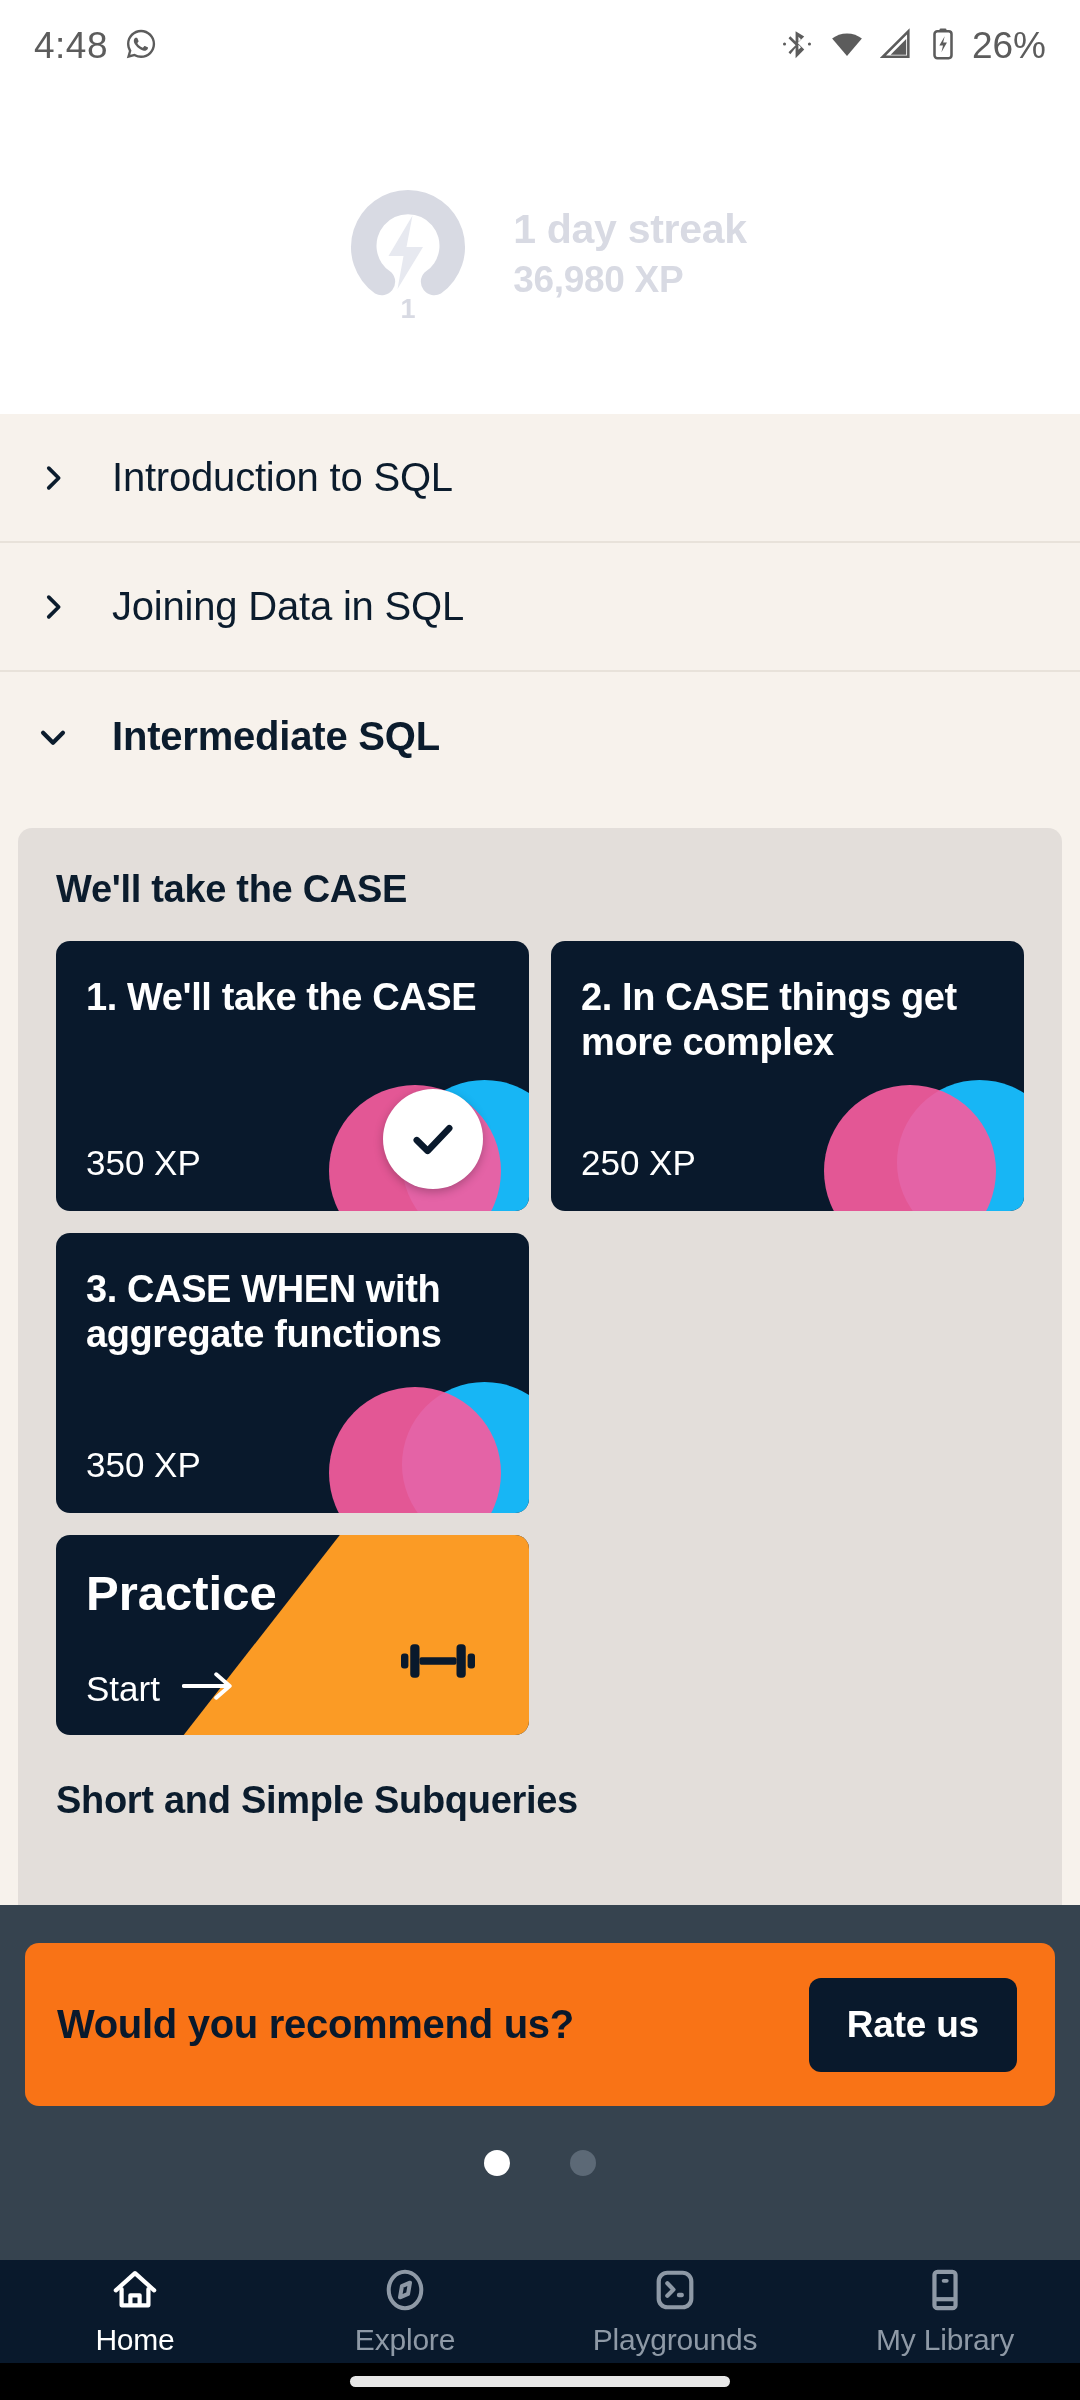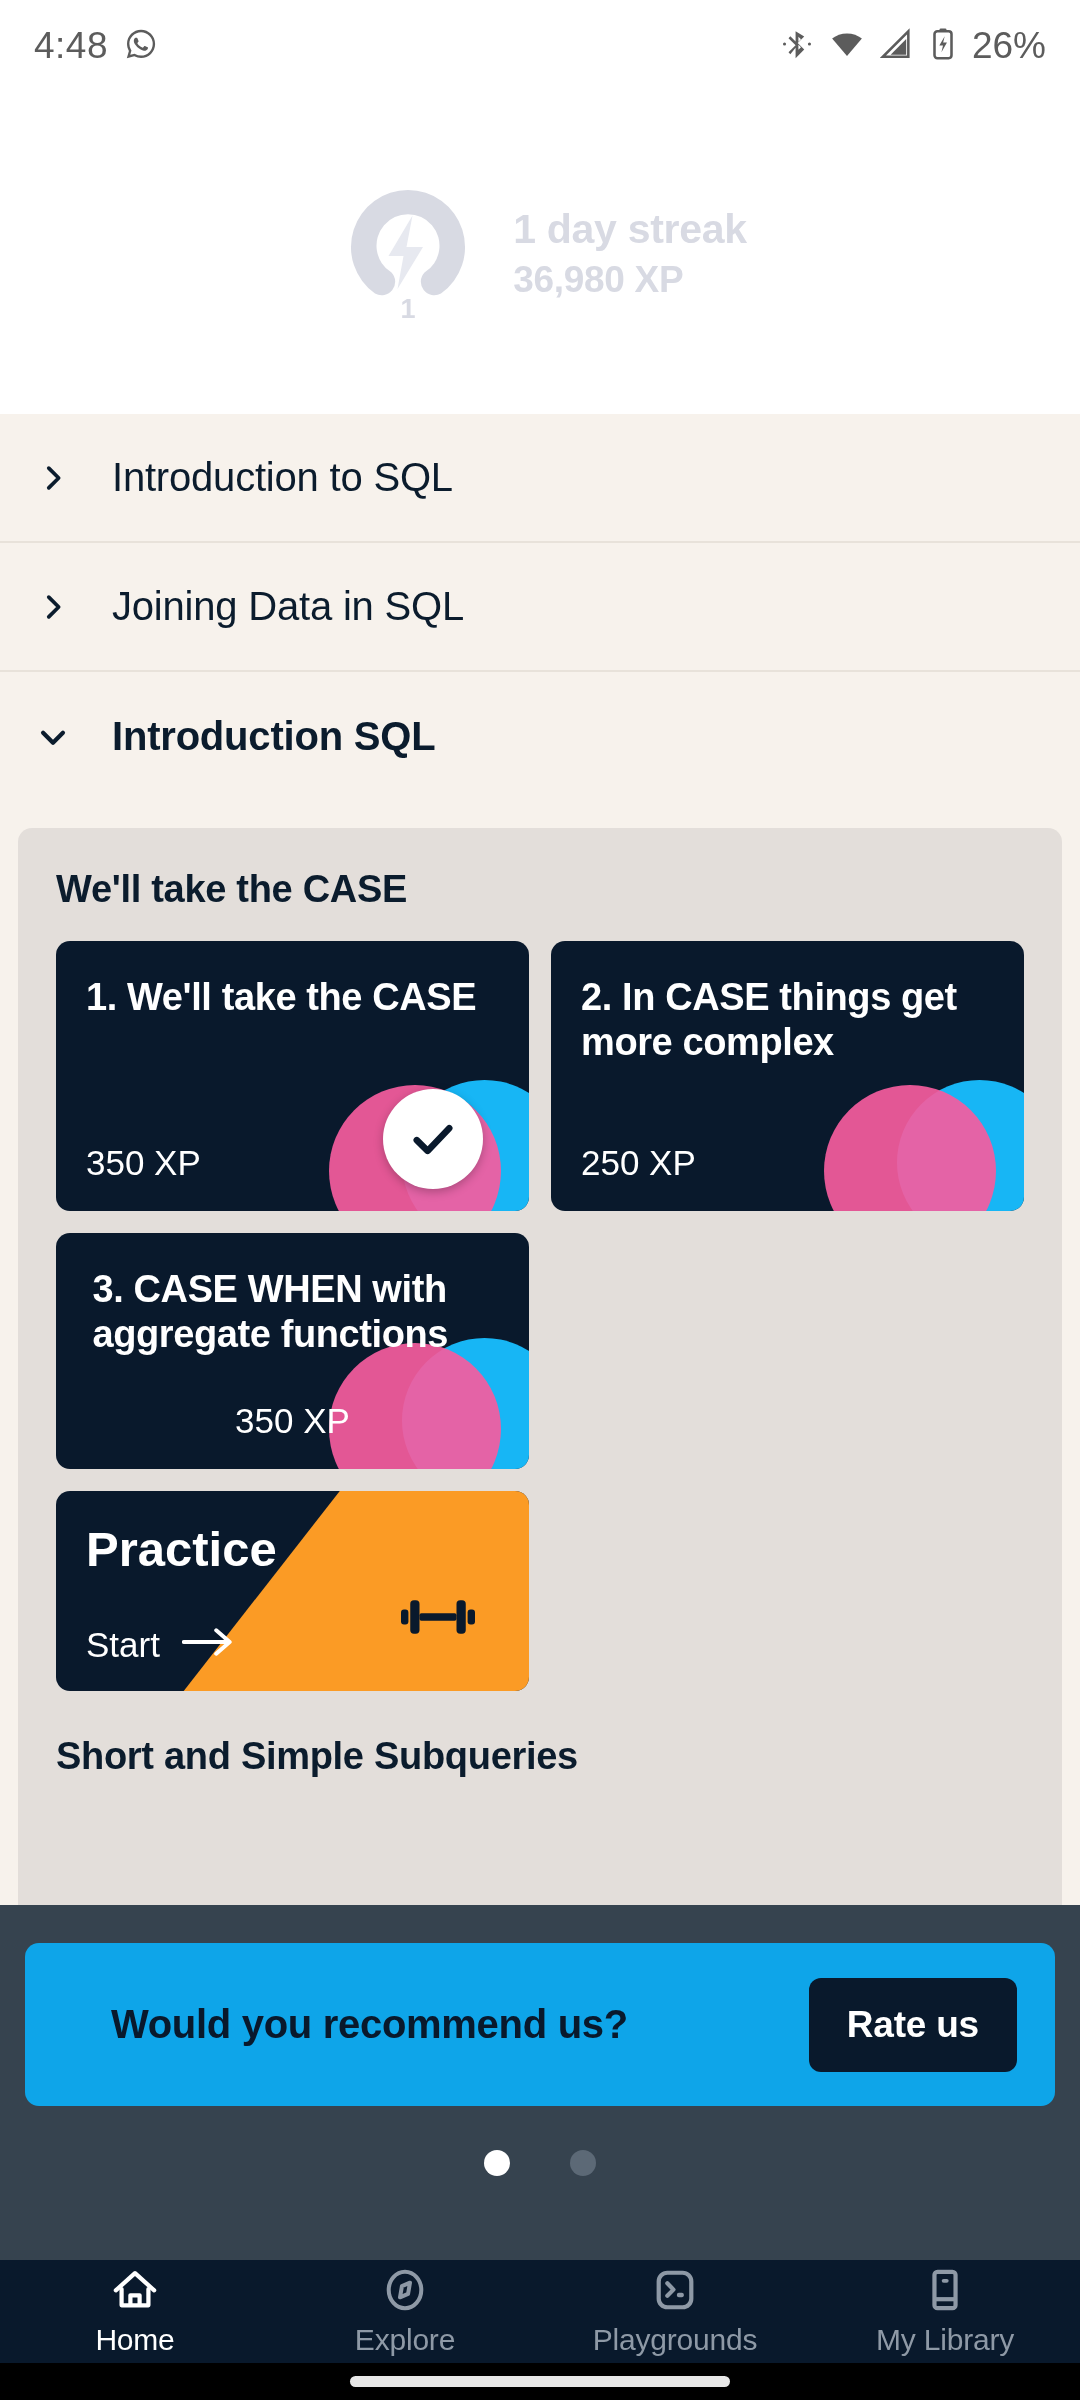--- a/index.html
+++ b/index.html
@@ -111,23 +111,23 @@
     padding:44px 0 0 38px; letter-spacing:-0.3px;
   }
 
   
   .overlay{
     position:absolute; left:0; top:1905px; width:1080px; height:355px;
     background:#36434F;
   }
   .promo{
     position:absolute; left:25px; top:38px; width:1030px; height:163px;
-    background:#0ea5e9; border-radius:14px;
+    background:#f97316; border-radius:14px;
     display:flex; align-items:center; justify-content:space-between;
-    padding:0 38px 0 86px;
+    padding:0 38px 0 32px;
     gap:28px;
   }
   .promo-text{ font-size:40px; font-weight:bold; color:#09192C; letter-spacing:-0.3px; }
   .rate-btn{
     background:#09192C; color:#ffffff; border:none; border-radius:12px;
     font-family:"Liberation Sans", sans-serif;
     font-size:37px; font-weight:bold; padding:26px 38px; letter-spacing:-0.2px;
   }
   .dots{
     position:absolute; left:0; top:245px; width:1080px;
@@ -231,21 +231,21 @@
       </span>
       <span class="course-label">Joining Data in SQL</span>
     </div>
 
     <div class="course-row" style="border-bottom:none;">
       <span class="chev">
         <svg width="34" height="34" viewBox="0 0 24 24">
             <path d="M5 9l7 7 7-7" fill="none" stroke="#0b1c2d" stroke-width="3" stroke-linecap="round" stroke-linejoin="round"></path>
           </svg>
       </span>
-      <span class="course-label bold">Introduction SQL</span>
+      <span class="course-label bold">Intermediate SQL</span>
     </div>
 
     <div class="panel" style="top:414px; left:18px;">
       <div class="panel-heading">We'll take the CASE</div>
 
       <div class="cards">
 
         <div class="card card-lesson">
           <div class="deco">
             <span class="cyan"></span>
@@ -262,21 +262,21 @@
 
         <div class="card card-lesson">
           <div class="deco">
             <span class="cyan"></span>
             <span class="pink"></span>
           </div>
           <div class="card-title">2. In CASE things get more complex</div>
           <div class="card-xp">250 XP</div>
         </div>
 
-        <div class="card card-lesson" style="height:236px;align-items:center;">
+        <div class="card card-lesson" style="height:280px;">
           <div class="deco">
             <span class="cyan"></span>
             <span class="pink"></span>
           </div>
           <div class="card-title">3. CASE WHEN with aggregate functions</div>
           <div class="card-xp">350 XP</div>
         </div>
 
         <div style="width:473px;"></div>
 

